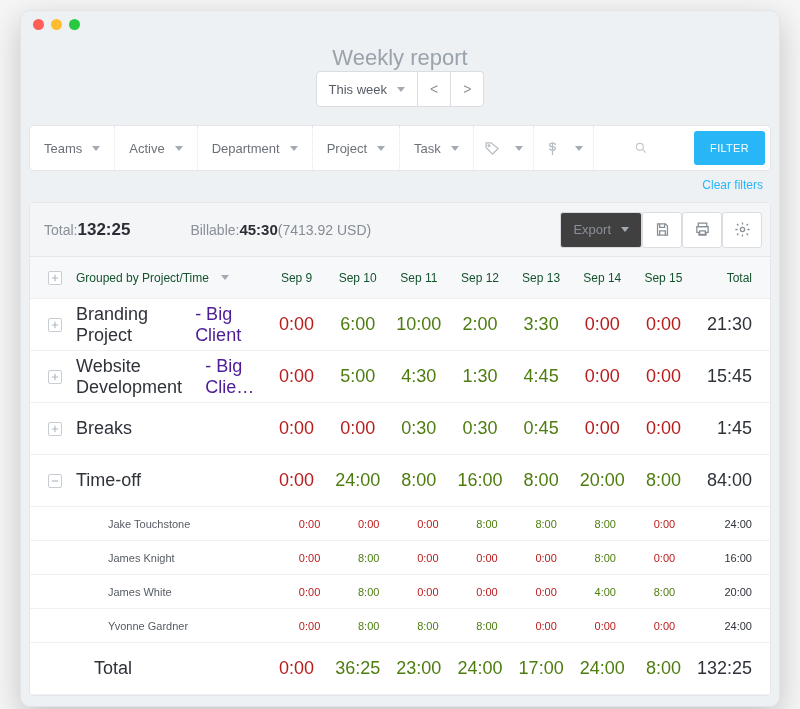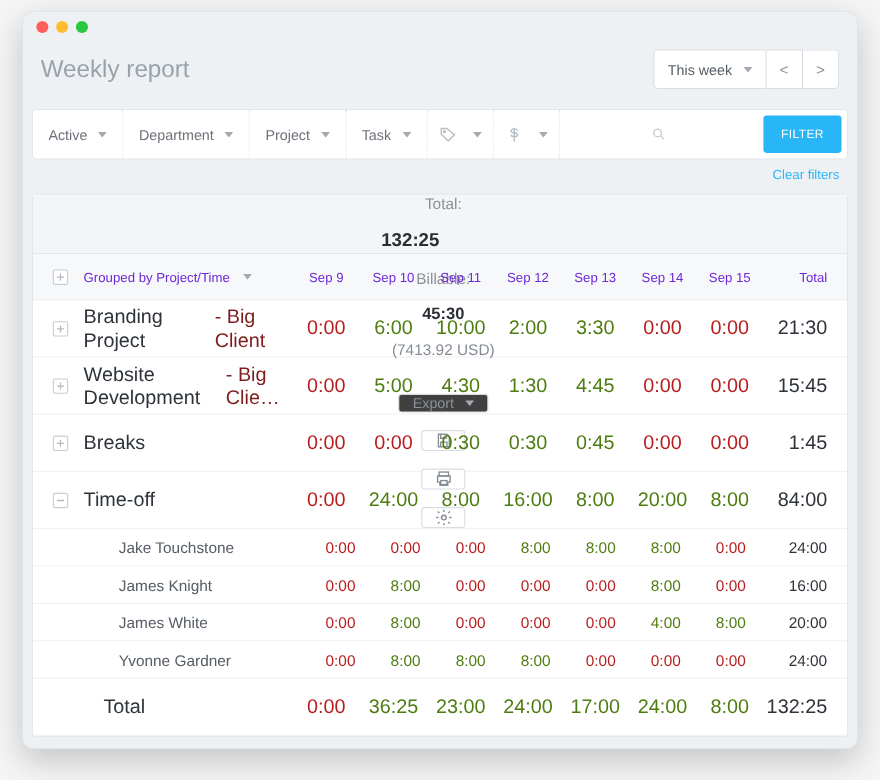--- a/index.html
+++ b/index.html
@@ -33,20 +33,21 @@
   .dot.red { background:#ff5f57; }
   .dot.amber { background:#ffbd2e; }
   .dot.green { background:#28c940; }
 
   
   .header-row {
     display:flex;
     align-items:center;
     justify-content:space-between;
     padding: 8px 16px 18px 16px;
+    flex-direction: column;
   }
   .page-title { font-size: 22px; color:#9aa2ab; font-weight:400; }
   .range-group { display:flex; gap:0; }
   .range-btn {
     background:#fff;
     border:1px solid #d9dde2;
     height:36px;
     display:flex;
     align-items:center;
     padding:0 12px;
@@ -104,61 +105,59 @@
   
   .panel { margin:0 8px 10px; background:#fff; border:1px solid #e3e6ea; border-radius:4px; }
 
   .panel-top {
     background:#f3f5f7;
     border-bottom:1px solid #e3e6ea;
     display:flex;
     align-items:center;
     padding:0 8px 0 14px;
     height:54px;
-    gap:16px;
-    flex-direction:column;
   }
   .tot-label { color:#8a9099; font-size:14px; }
   .tot-val { font-size:17px; font-weight:700; color:#2a2e34; margin-right:60px;}
   .bill-val { font-size:15px; font-weight:700; color:#2a2e34; }
   .bill-usd { color:#868c94; font-size:14px;}
   .spacer { flex:1;}
   .export-btn { display:flex;align-items:center;gap:10px;border:1px solid #d9dde2;border-radius:3px;background:#404040;height:36px;padding:0 12px;color:#8a9099;cursor:pointer;}
   .icon-btn { width:40px;height:36px;display:flex;align-items:center;justify-content:center;border:1px solid #d9dde2;border-radius:3px;background:#fff;cursor:pointer;}
   .icon-btn svg{width:17px;height:17px;stroke:#878e96;fill:none;}
 
   
   .thead {
     background:#f7f8fa;
     border-bottom:1px solid #eceef1;
     display:flex;
     align-items:center;
     height:42px;
     padding:0 14px;
     font-size:12px;
-    color:#6d28d9;
+    color:#14532d;
   }
   .exp-cell { width:22px; display:flex;justify-content:center;}
   .exp-box { width:14px;height:14px;border:1px solid #c7ccd2;border-radius:2px;display:flex;align-items:center;justify-content:center;color:#9aa1a9;background:#fff;cursor:pointer;}
   .exp-box svg{width:8px;height:8px;stroke:#b5bbc2;}
   .name-cell { width:200px; padding-left:10px; display:flex;align-items:center;gap:12px;}
   .day-cell { flex:1; text-align:center; }
   .total-cell { width:62px; text-align:right; padding-right:4px;}
 
   .trow {
     display:flex;
     align-items:center;
     height:52px;
     padding:0 14px;
     border-bottom:1px solid #f0f1f3;
     font-size:18px;
   }
-  .trow.sub { height:34px; font-size:14px;padding-left:28px; }
+  .trow.sub { height:34px; font-size:11px;padding-left:28px; }
   .trow .name-cell { color:#2e333a; }
-  .trow .name-secondary { color:#7f1d1d; }
+  .trow .name-secondary { color:#4c1d95; }
   .day-cell.zero { color:#b91c1c; }
   .day-cell.val { color:#4d7c0f; }
   .total-cell.rowtot { color:#2e333a; font-weight:500;}
   .trow.sub .name-cell { padding-left:28px; color:#565c64;}
   .trow.grand { font-weight:500; }
   .trow.grand .name-cell { padding-left:28px;}
 
 </style>
 </head>
 <body>
@@ -181,20 +180,24 @@
       <div class="range-btn">
           <span class="chev">&lt;</span>
         </div>
       <div class="range-btn">
           <span class="chev">&gt;</span>
         </div>
     </div>
   </div>
 
   <div class="filter-bar">
+    <div class="fitem">
+        <span>Teams</span>
+        <span class="caret"></span>
+      </div>
     <div class="fitem">
         <span>Active</span>
         <span class="caret"></span>
       </div>
     <div class="fitem">
         <span>Department</span>
         <span class="caret"></span>
       </div>
     <div class="fitem">
         <span>Project</span>

